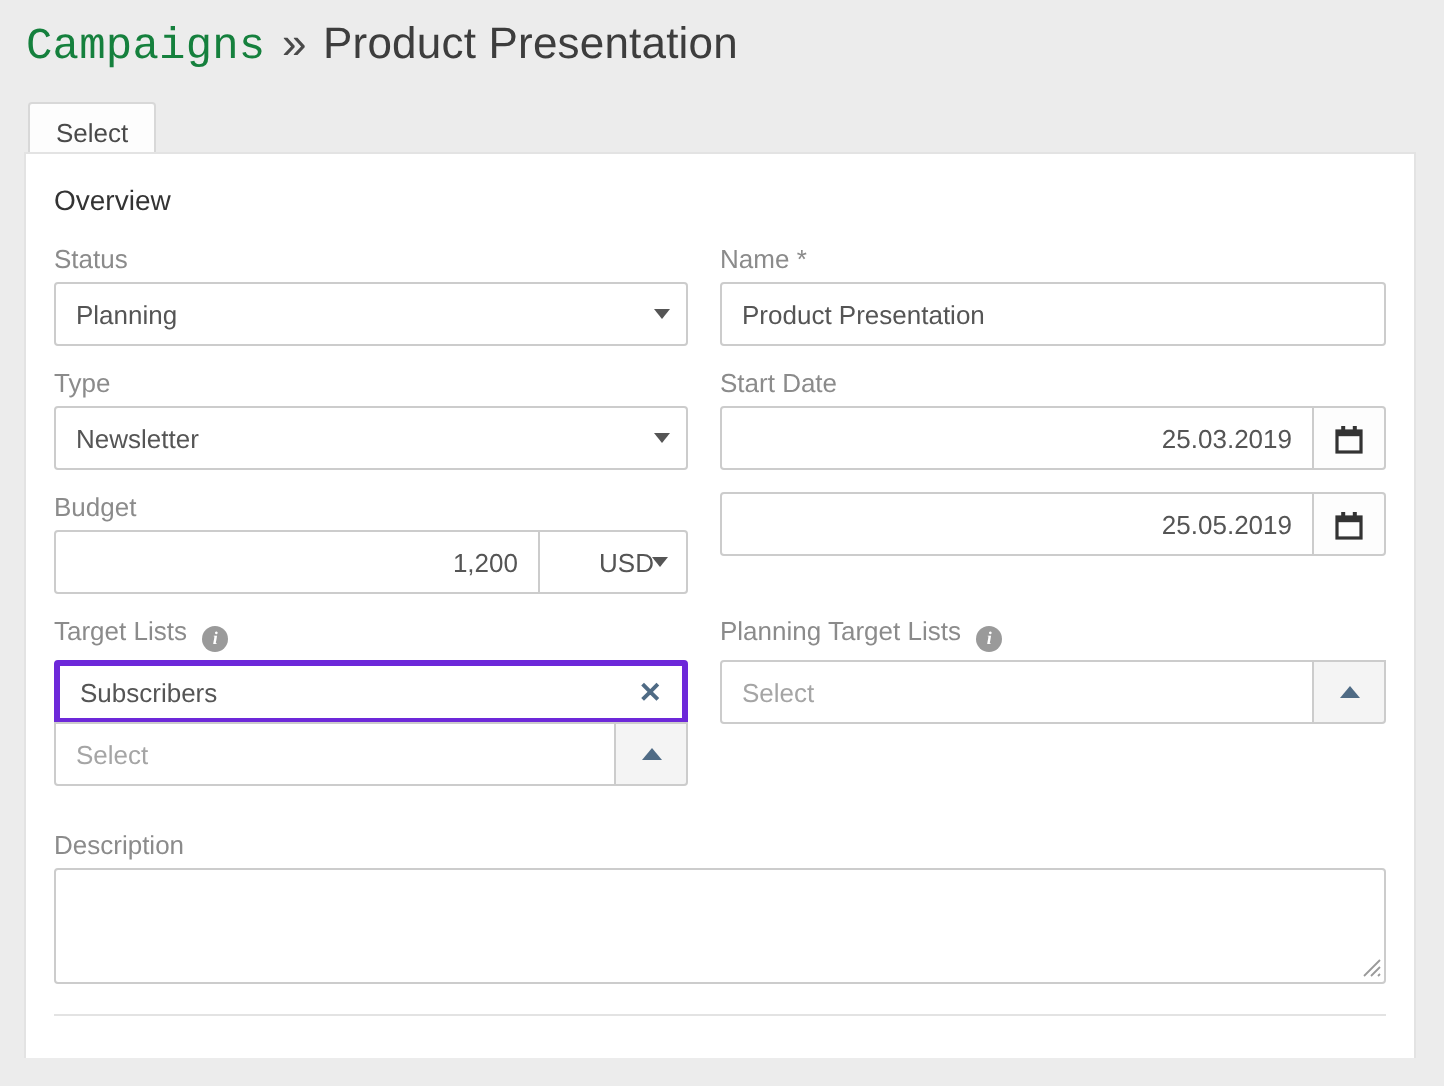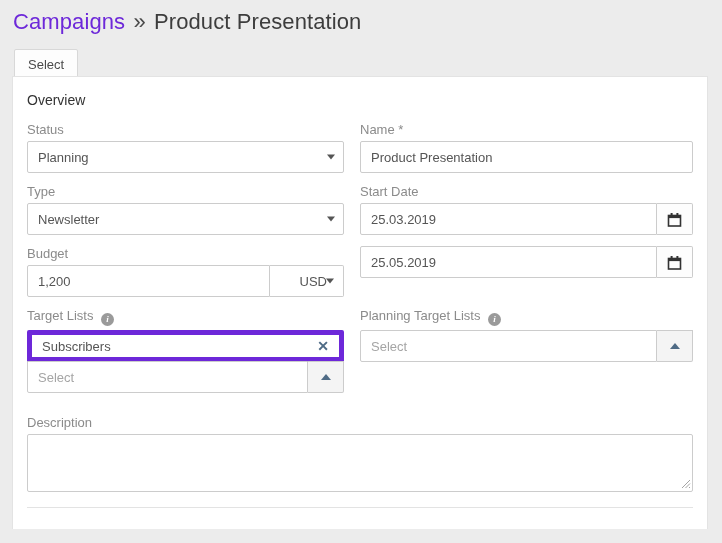--- a/index.html
+++ b/index.html
@@ -15,23 +15,24 @@
 
   
   .breadcrumb {
     padding: 8px 0 0 13px;
     font-size: 22px;
     line-height: 28px;
     white-space: nowrap;
     letter-spacing: 0.1px;
   }
   .breadcrumb .crumb-link {
-    color: #6d28d9;
+    color: #15803d;
     text-decoration: none;
     cursor: pointer;
+    font-family: Liberation Mono, monospace;
   }
   .breadcrumb .crumb-sep {
     color: #4a4a4a;
     margin: 0 2px;
   }
   .breadcrumb .crumb-current {
     color: #3d3d3d;
   }
 
   
@@ -123,20 +124,21 @@
     border-top: 5px solid #555555;
     pointer-events: none;
   }
   .ctl.with-caret { padding-right: 24px; }
 
   
   .igroup { display: flex; }
   .igroup .ctl {
     border-top-right-radius: 0;
     border-bottom-right-radius: 0;
+    text-align: right;
   }
   .addon {
     position: relative;
     flex: 0 0 auto;
     height: 32px;
     border: 1px solid #cccccc;
     border-left: none;
     background: #ffffff;
     border-top-right-radius: 2px;
     border-bottom-right-radius: 2px;
@@ -185,21 +187,21 @@
     font-family: "Liberation Serif", serif;
     font-style: italic;
     font-weight: bold;
     margin-left: 4px;
     cursor: pointer;
   }
 
   
   .ms-item {
     height: 32px;
-    border: 5px solid #6d28d9;
+    border: 3px solid #6d28d9;
     background: #ffffff;
     display: flex;
     align-items: center;
     padding: 0 8px 0 10px;
     color: #555555;
     border-radius: 2px 2px 0 0;
   }
   .ms-item-label { flex: 1; }
   .ms-remove {
     color: #4f6b85;

